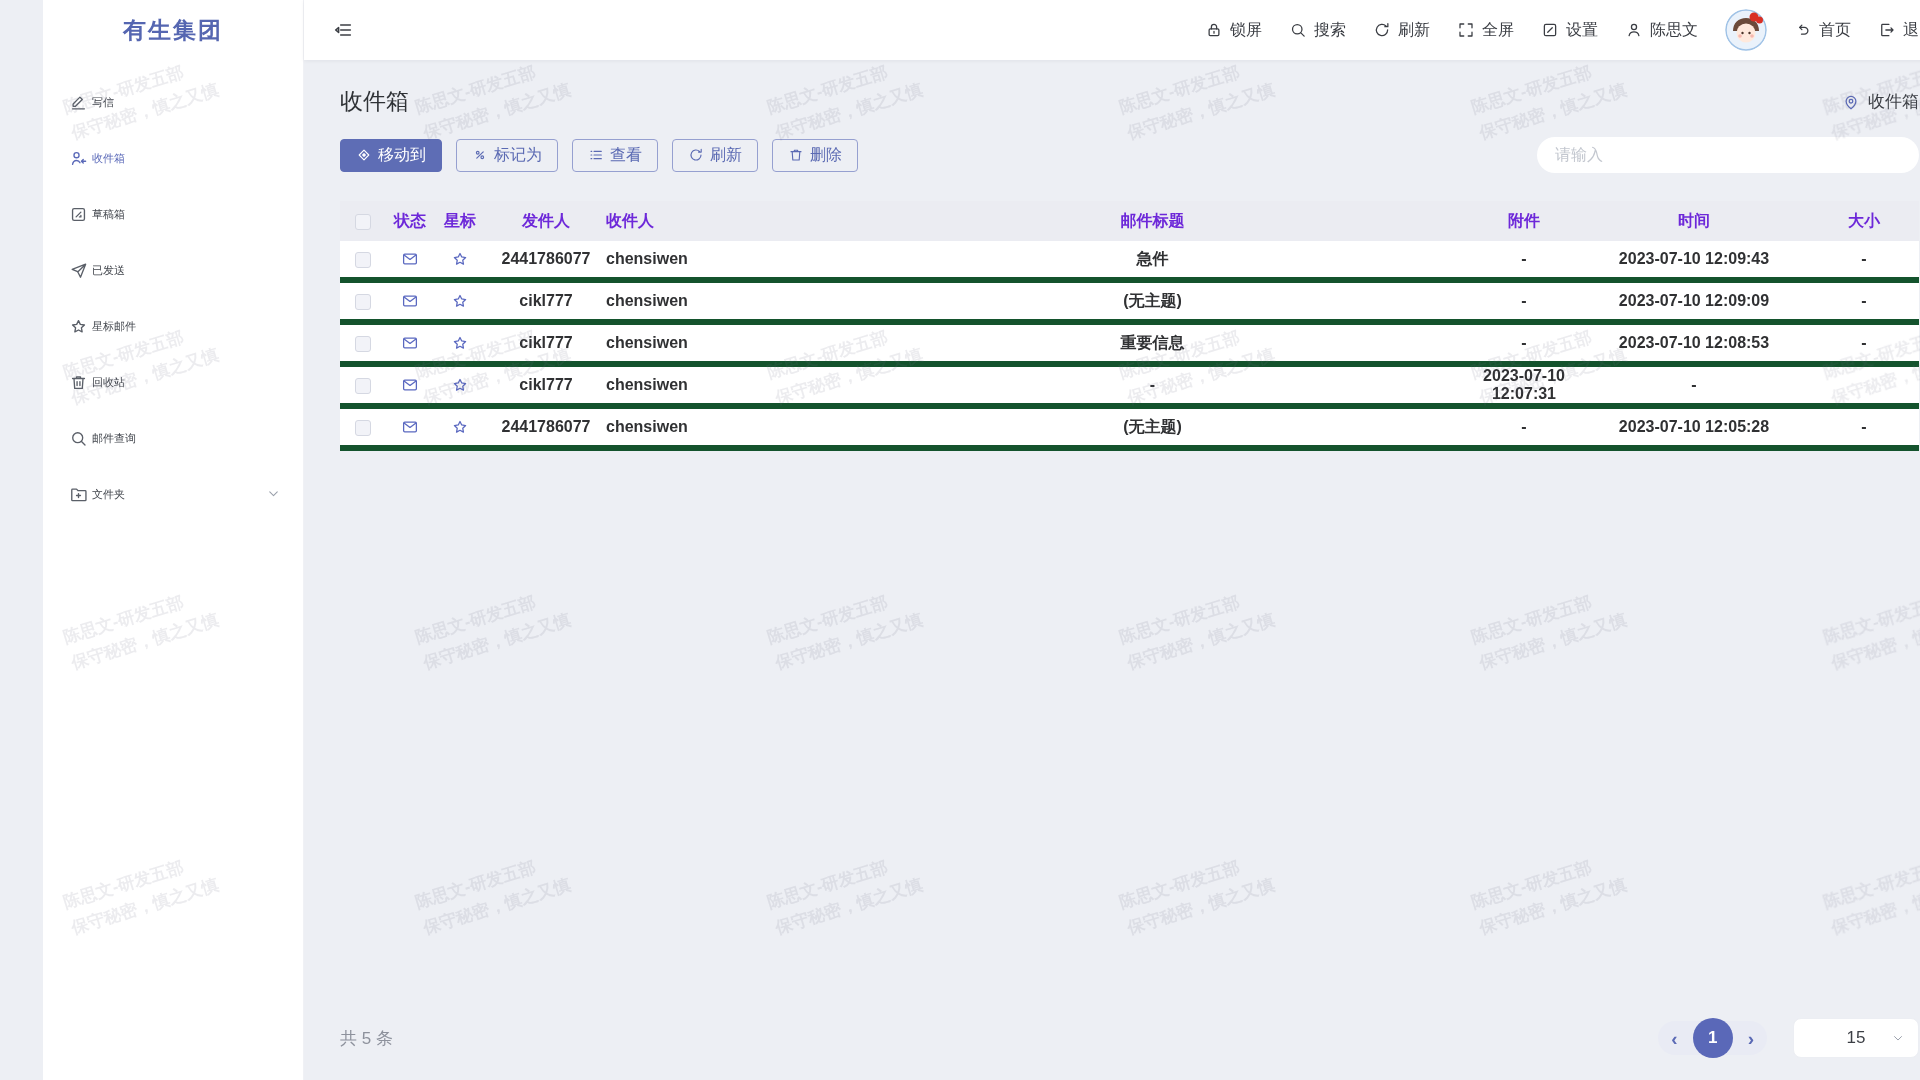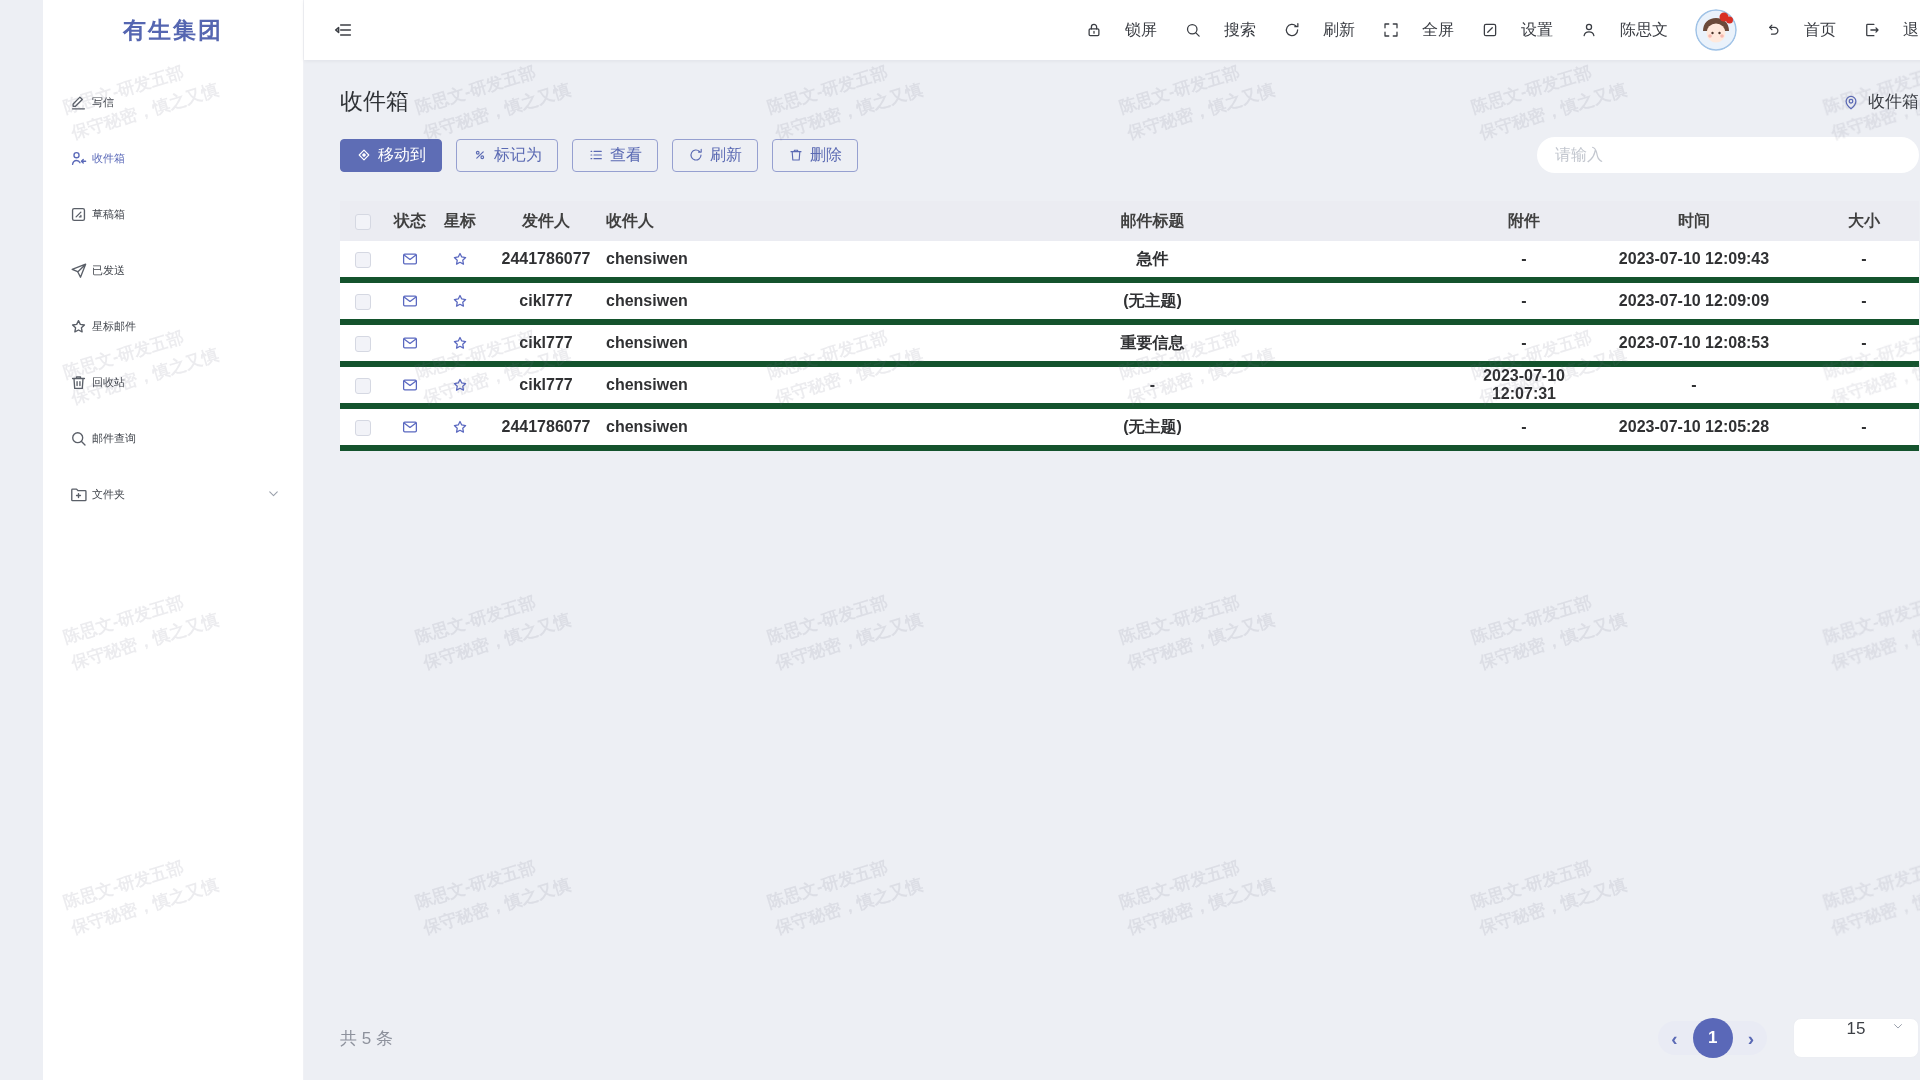--- a/index.html
+++ b/index.html
@@ -34,21 +34,21 @@
   .main { flex:1; display:flex; flex-direction:column; min-width:0; }
 
   .topbar {
     height:60px; background:#fff; display:flex; align-items:center;
     padding:0 28px; box-shadow:0 1px 4px rgba(0,10,40,.06); z-index:3;
   }
   .collapse { cursor:pointer; display:flex; align-items:center; }
   .collapse svg { width:22px; height:22px; stroke:#3c3f45; }
   .top-right { margin-left:auto; display:flex; align-items:center; gap:27px; }
   .top-item {
-    display:flex; align-items:center; gap:22px; font-size:16px; color:#3a3d43; cursor:pointer;
+    display:flex; align-items:center; gap:7px; font-size:16px; color:#3a3d43; cursor:pointer;
   }
   .top-item svg { width:18px; height:18px; stroke:#3a3d43; }
   .avatar { width:42px; height:42px; border-radius:50%; overflow:hidden; cursor:pointer;
     display:flex; align-items:center; justify-content:center; background:#fff; }
 
   
   .content {
     flex:1; display:flex; flex-direction:column;
     padding:0 44px 0 36px; min-height:0;
   }
@@ -75,21 +75,21 @@
   }
   .search-box input::placeholder { color:#c3c7cf; }
 
   
   .table { margin-top:28px; }
   .trow, .thead-row {
     display:grid;
     grid-template-columns:46px 48px 52px 120px 230px 1fr 110px 230px 110px;
     align-items:center;
   }
-  .thead-row { background:#ebecf2; height:40px; font-weight:700; font-size:16px; color:#404040; }
+  .thead-row { background:#ebecf2; height:40px; font-weight:700; font-size:16px; color:#6d28d9; }
   .trow { background:#fff; height:42px; border-bottom:6px solid #14532d; font-size:16px;
     font-weight:700; color:#303133; cursor:pointer; }
   .cell { text-align:center; }
   .cell.left { text-align:left; }
   .checkbox {
     width:16px; height:16px; border:1px solid #d5d8e2; background:#f2f3f8;
     border-radius:3px; display:inline-block; vertical-align:middle; cursor:pointer;
   }
   .icon-cell { display:flex; justify-content:center; align-items:center; }
   .icon-cell svg { width:18px; height:18px; stroke:#5a68c0; }
@@ -98,21 +98,21 @@
   .footer { margin-top:auto; padding:0 0 22px; display:flex; align-items:center; }
   .total { font-size:17px; color:#8d919c; }
   .foot-right { margin-left:auto; display:flex; align-items:center; gap:26px; }
   .pager { display:flex; align-items:center; gap:15px; background:#e9ebf4;
     border-radius:17px; height:34px; padding:0 13px; }
   .pg-arrow { font-size:19px; color:#5b6ab5; font-weight:700; cursor:pointer; line-height:1; }
   .page-circle { width:40px; height:40px; border-radius:50%; background:#5a68b8;
     color:#fff; font-size:17px; font-weight:700; display:flex; align-items:center;
     justify-content:center; cursor:pointer; }
   .size-select { position:relative; width:126px; height:40px; background:#fff;
-    border:1px solid #eceef3; border-radius:8px; display:flex; align-items:flex-start;
+    border:1px solid #eceef3; border-radius:8px; display:flex; align-items:center;
     justify-content:center; font-size:17px; color:#3c3f45; cursor:pointer; }
   .size-select svg { position:absolute; right:13px; width:14px; height:14px; stroke:#9aa0ab; }
 
   
   .wm-layer { position:fixed; inset:0; pointer-events:none; z-index:40; }
   .wm { position:absolute; transform:rotate(-17deg); transform-origin:left top;
     color:rgba(105,112,135,0.13); font-size:17px; font-weight:600;
     line-height:1.6; white-space:nowrap; }
 
   svg { fill:none; stroke-width:1.7; stroke-linecap:round; stroke-linejoin:round; }

